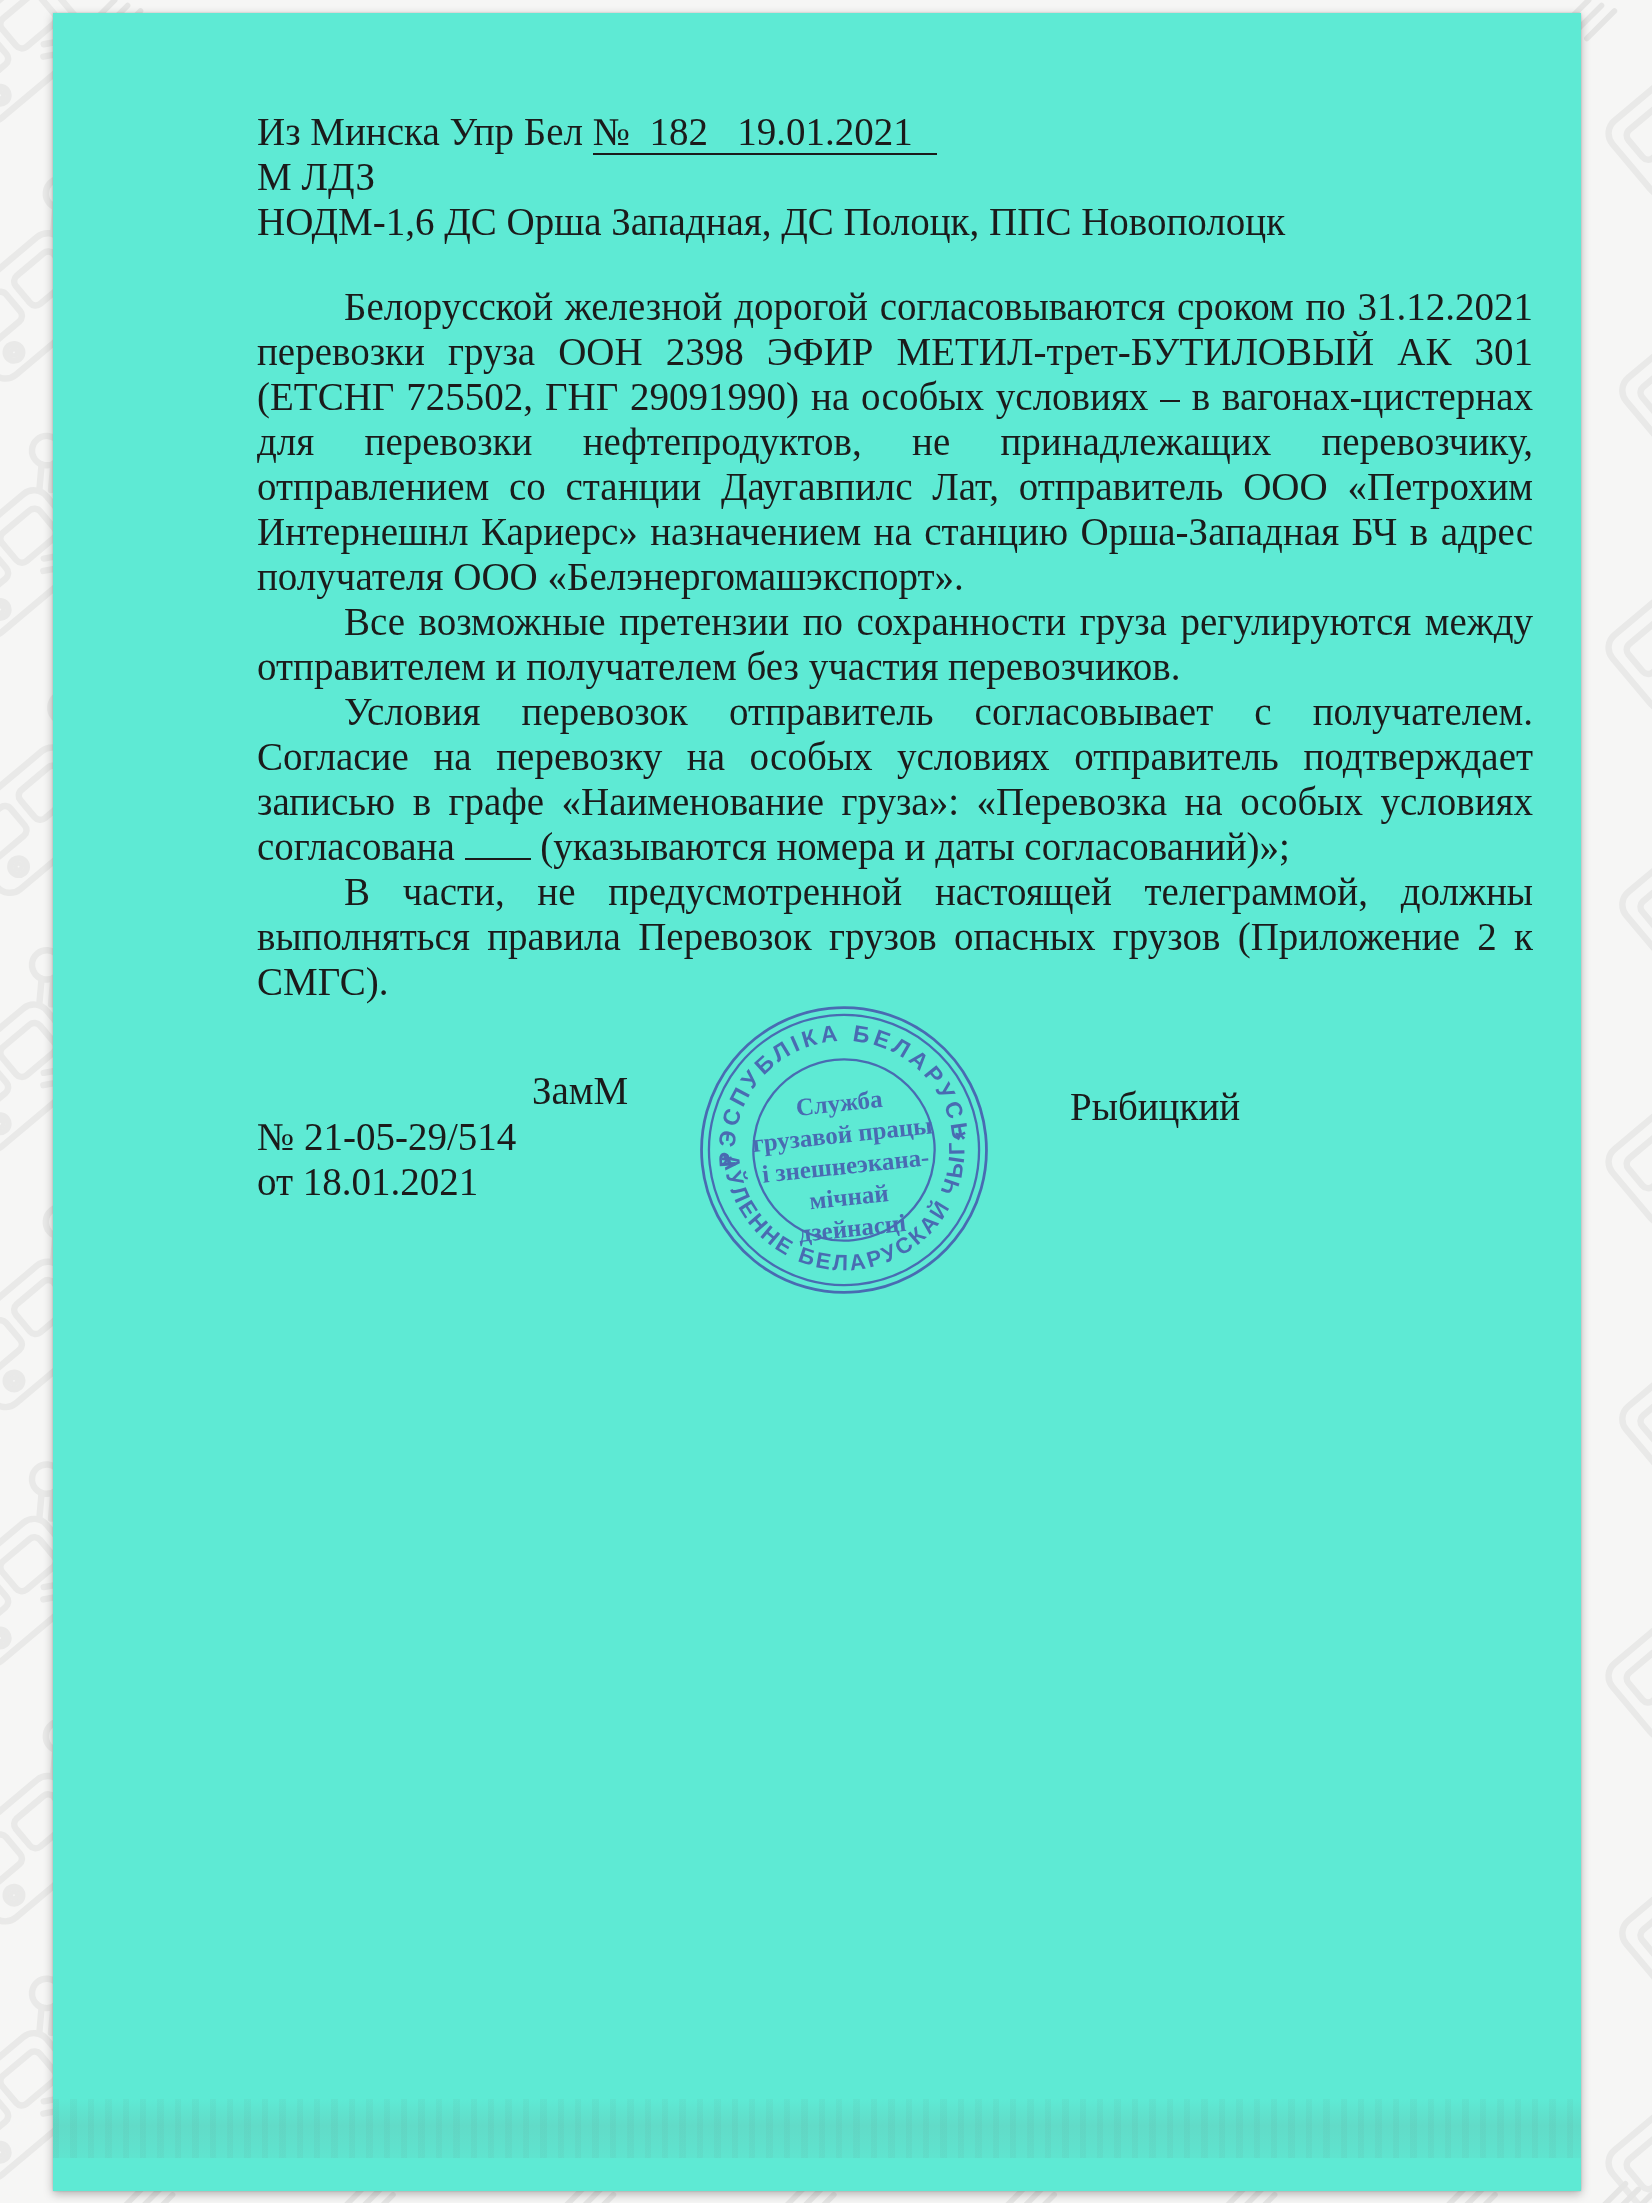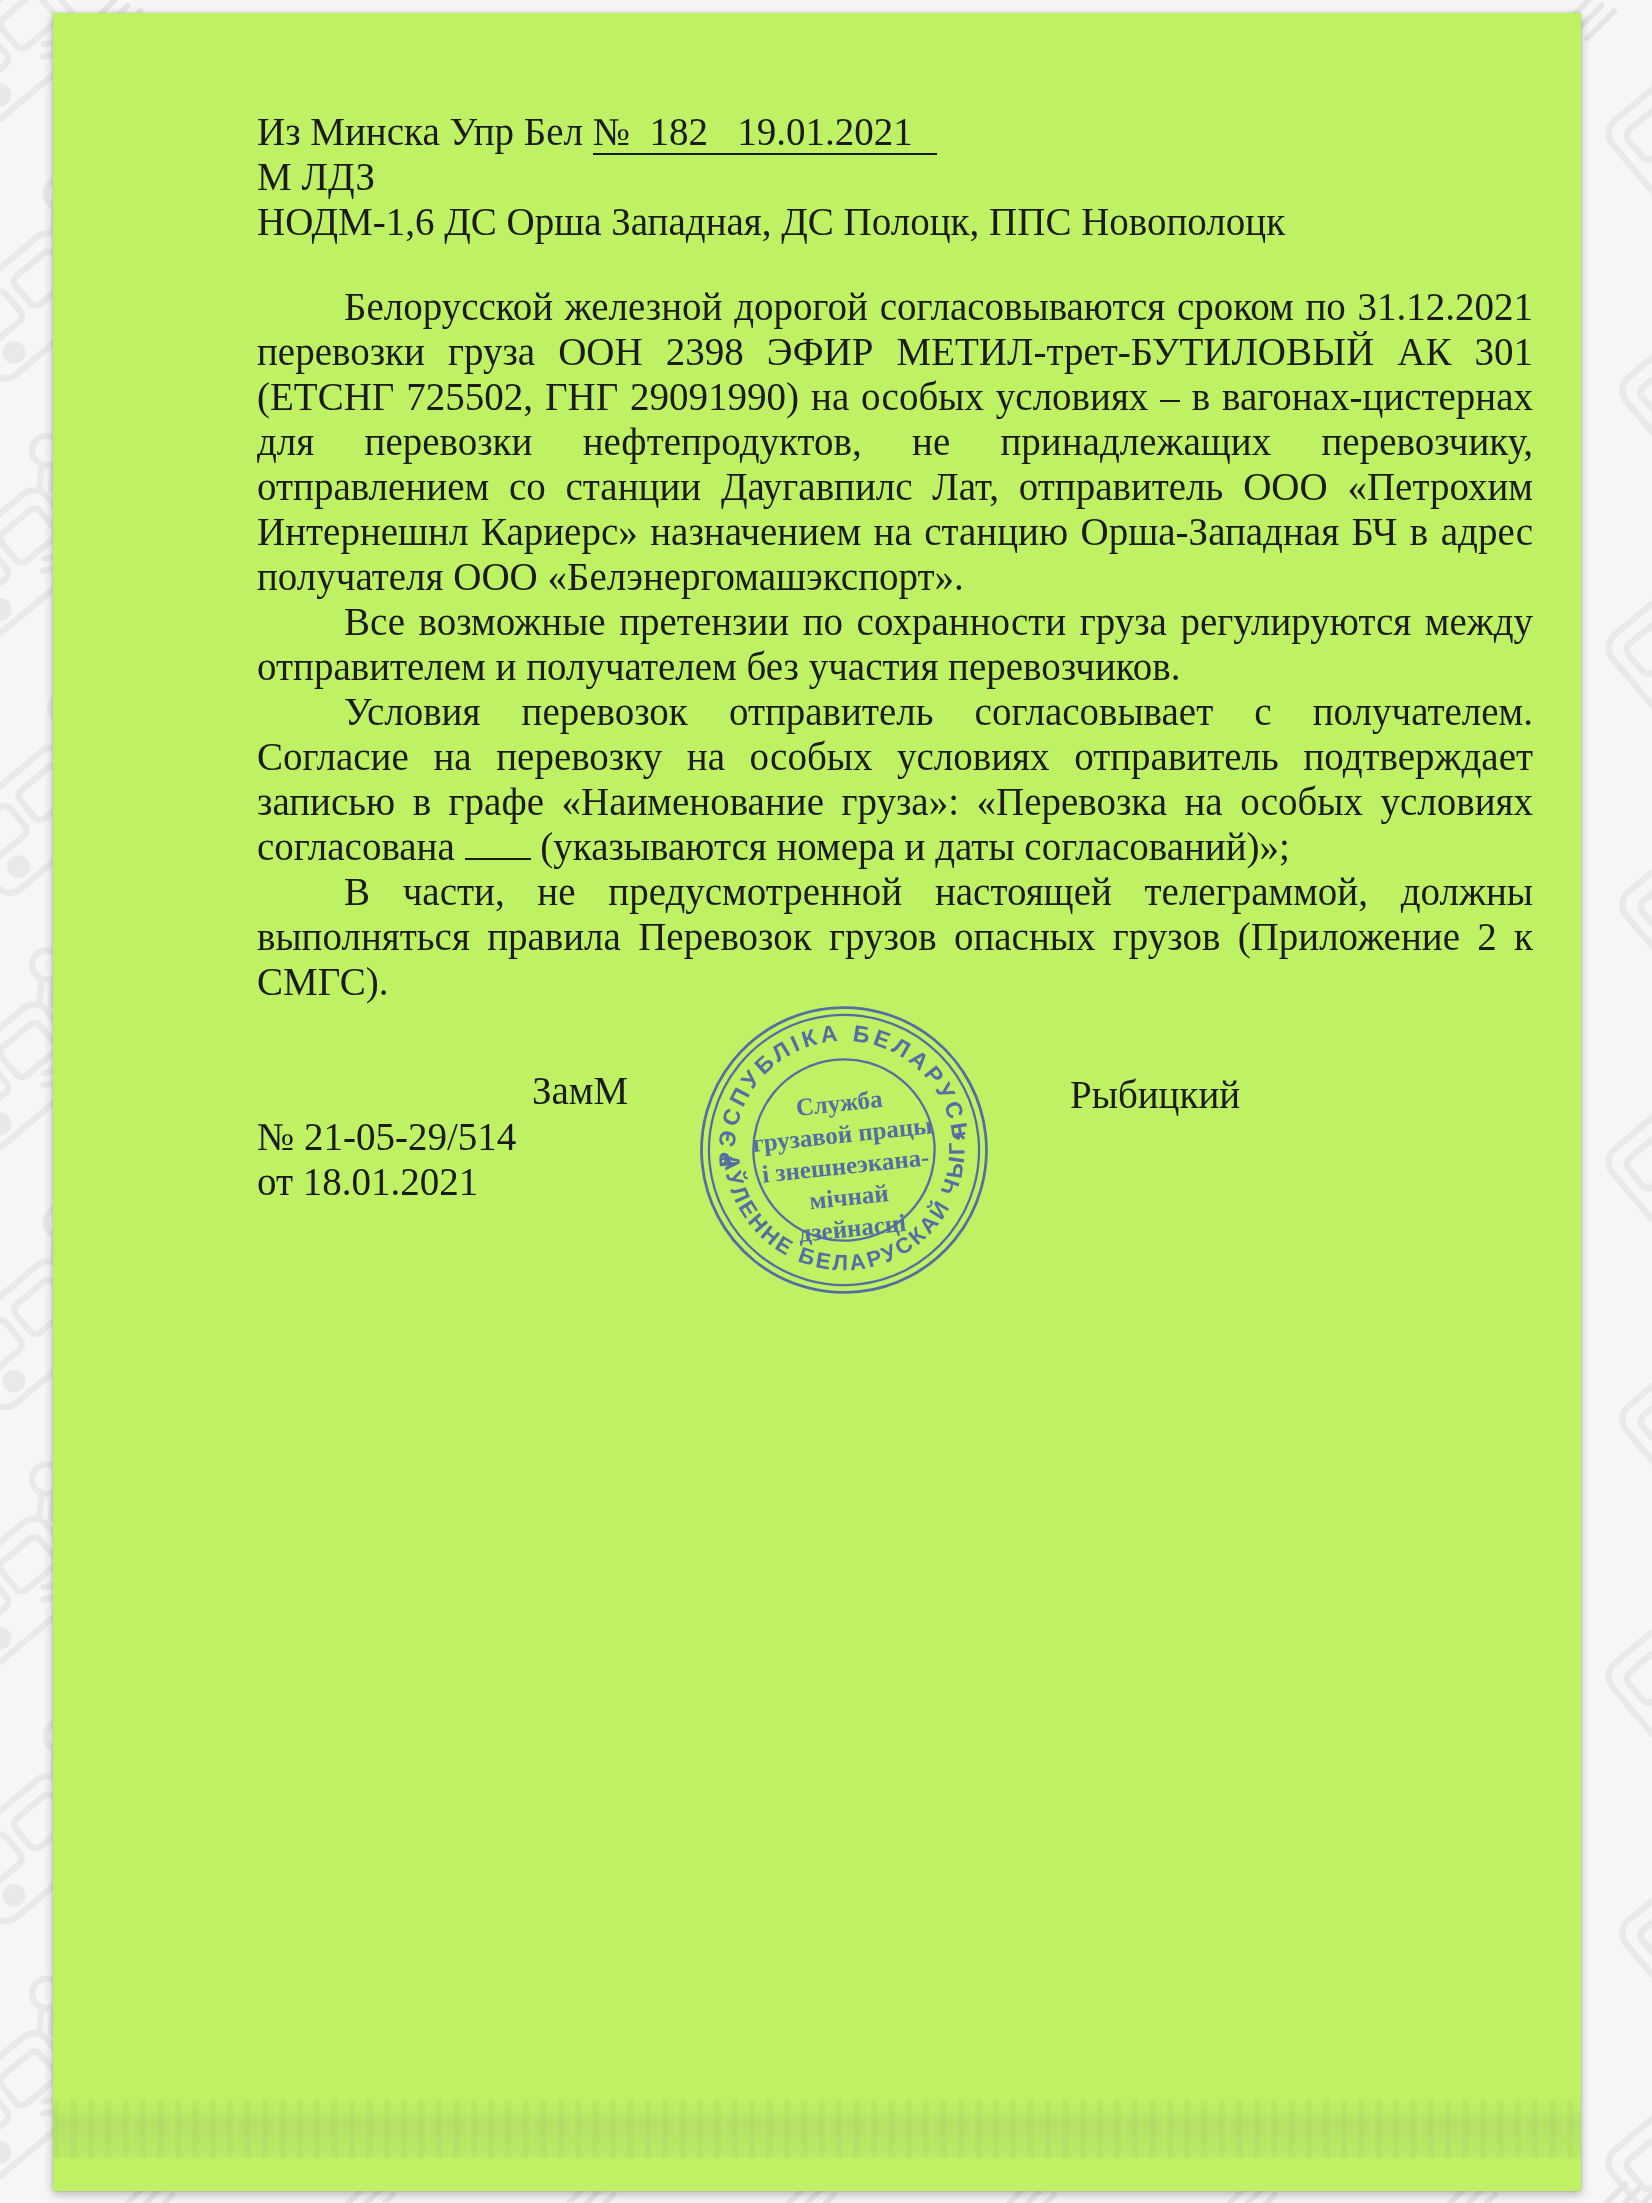--- a/index.html
+++ b/index.html
@@ -1,31 +1,31 @@
 <!DOCTYPE html>
 <html style="--stamp-color: #4657ad;font-size:14.7px"><head>
 <meta charset="utf-8">
 <style>
   html,body{margin:0;padding:0;}
   .canvas{position:relative;width:1653px;height:2204px;background:#f6f6f5;overflow:hidden;
           font-family:"Liberation Serif","DejaVu Serif",serif;color:#1b1b1b;}
   .bg-pattern{position:absolute;left:0;top:0;width:1653px;height:2204px;z-index:0;}
-  .page{position:absolute;left:53px;top:13px;width:1528px;height:2178px;background:#bef264;
+  .page{position:absolute;left:53px;top:13px;width:1528px;height:2178px;background:#5eead4;
         z-index:1;box-shadow:0 2.8px 9.2px rgba(0,0,0,0.28),0 0 1.8px rgba(0,0,0,0.18);}
   .content{position:absolute;left:204px;top:96px;width:1276px;font-size:39px;line-height:45px;}
   .content p{margin:0;}
   .hdr-underline{border-bottom:2.8px solid #1b1b1b;padding-right:24px;white-space:pre;}
   .hdr-line{white-space:pre;}
   .ref{margin-top:45px !important;}
   .bodytext{margin-top:40px;text-align:justify;}
   .para{text-indent:87px;}
   .blank{display:inline-block;width:66px;border-bottom:2.8px solid #1b1b1b;height:31px;vertical-align:baseline;}
   .sigrow{position:relative;height:46px;margin-top:64px;}
   .sig-pos{position:absolute;left:275px;top:0;}
-  .sig-name{position:absolute;left:813px;top:4px;}
+  .sig-name{position:absolute;left:813px;top:16px;}
   .footer{}
   .footer .small{font-size:27px;line-height:35px;margin-top:5.5px;}
   .stamp{position:absolute;left:643px;top:989px;width:296px;height:296px;opacity:0.86;color:var(--stamp-color,#4657ad);}
   .stamp text{fill:currentColor;}
   .stamp .arc{font-family:"Liberation Sans","DejaVu Sans",sans-serif;font-weight:bold;font-size:25px;letter-spacing:4px;}
   .stamp .arcb{font-family:"Liberation Sans","DejaVu Sans",sans-serif;font-weight:bold;font-size:24px;letter-spacing:3px;}
   .stamp .ctr{font-family:"Liberation Serif","DejaVu Serif",serif;font-weight:bold;font-size:27px;text-anchor:middle;}
   .stamp .star{font-family:"Liberation Sans",sans-serif;font-weight:bold;font-size:30px;text-anchor:middle;}
   .scanband{position:absolute;left:0;top:2086px;width:100%;height:59px;
             background:linear-gradient(to bottom,rgba(120,120,118,0) 0%,rgba(120,120,118,0.13) 45%,rgba(120,120,118,0.05) 100%),

